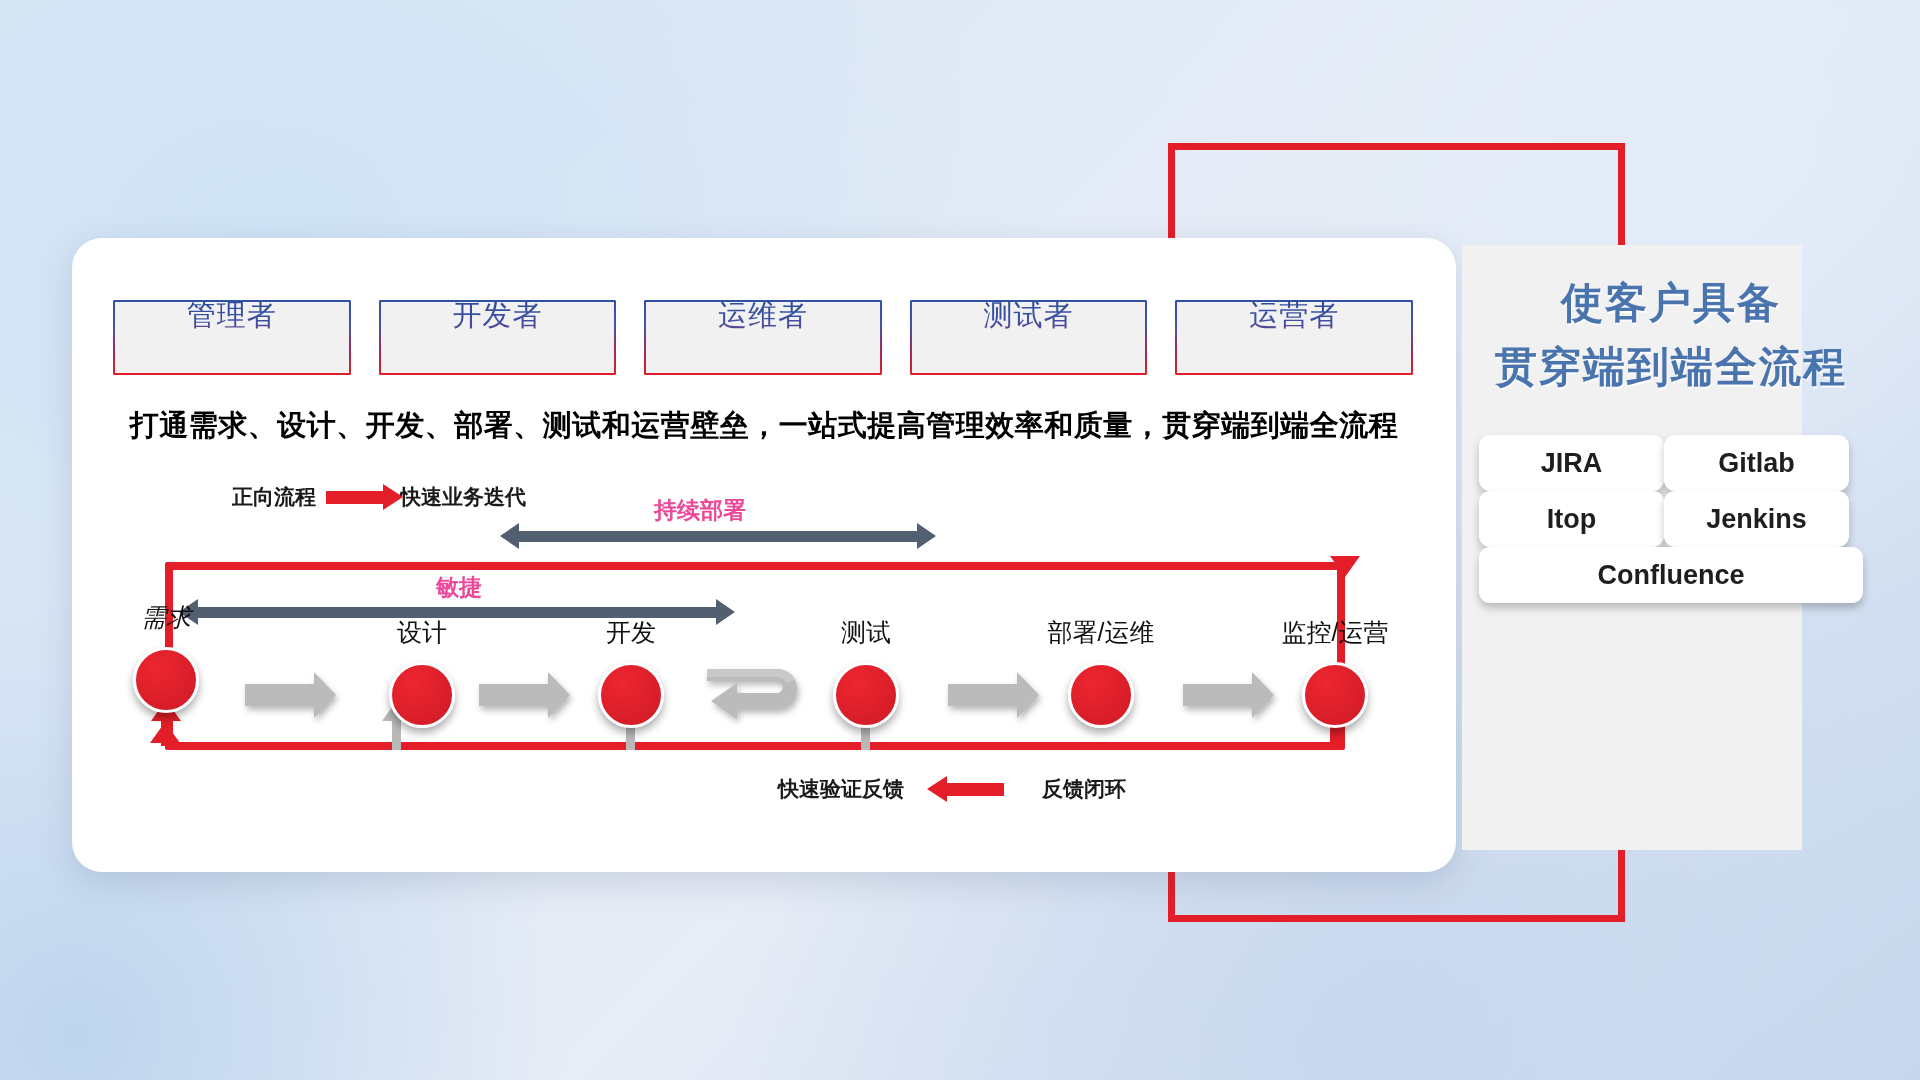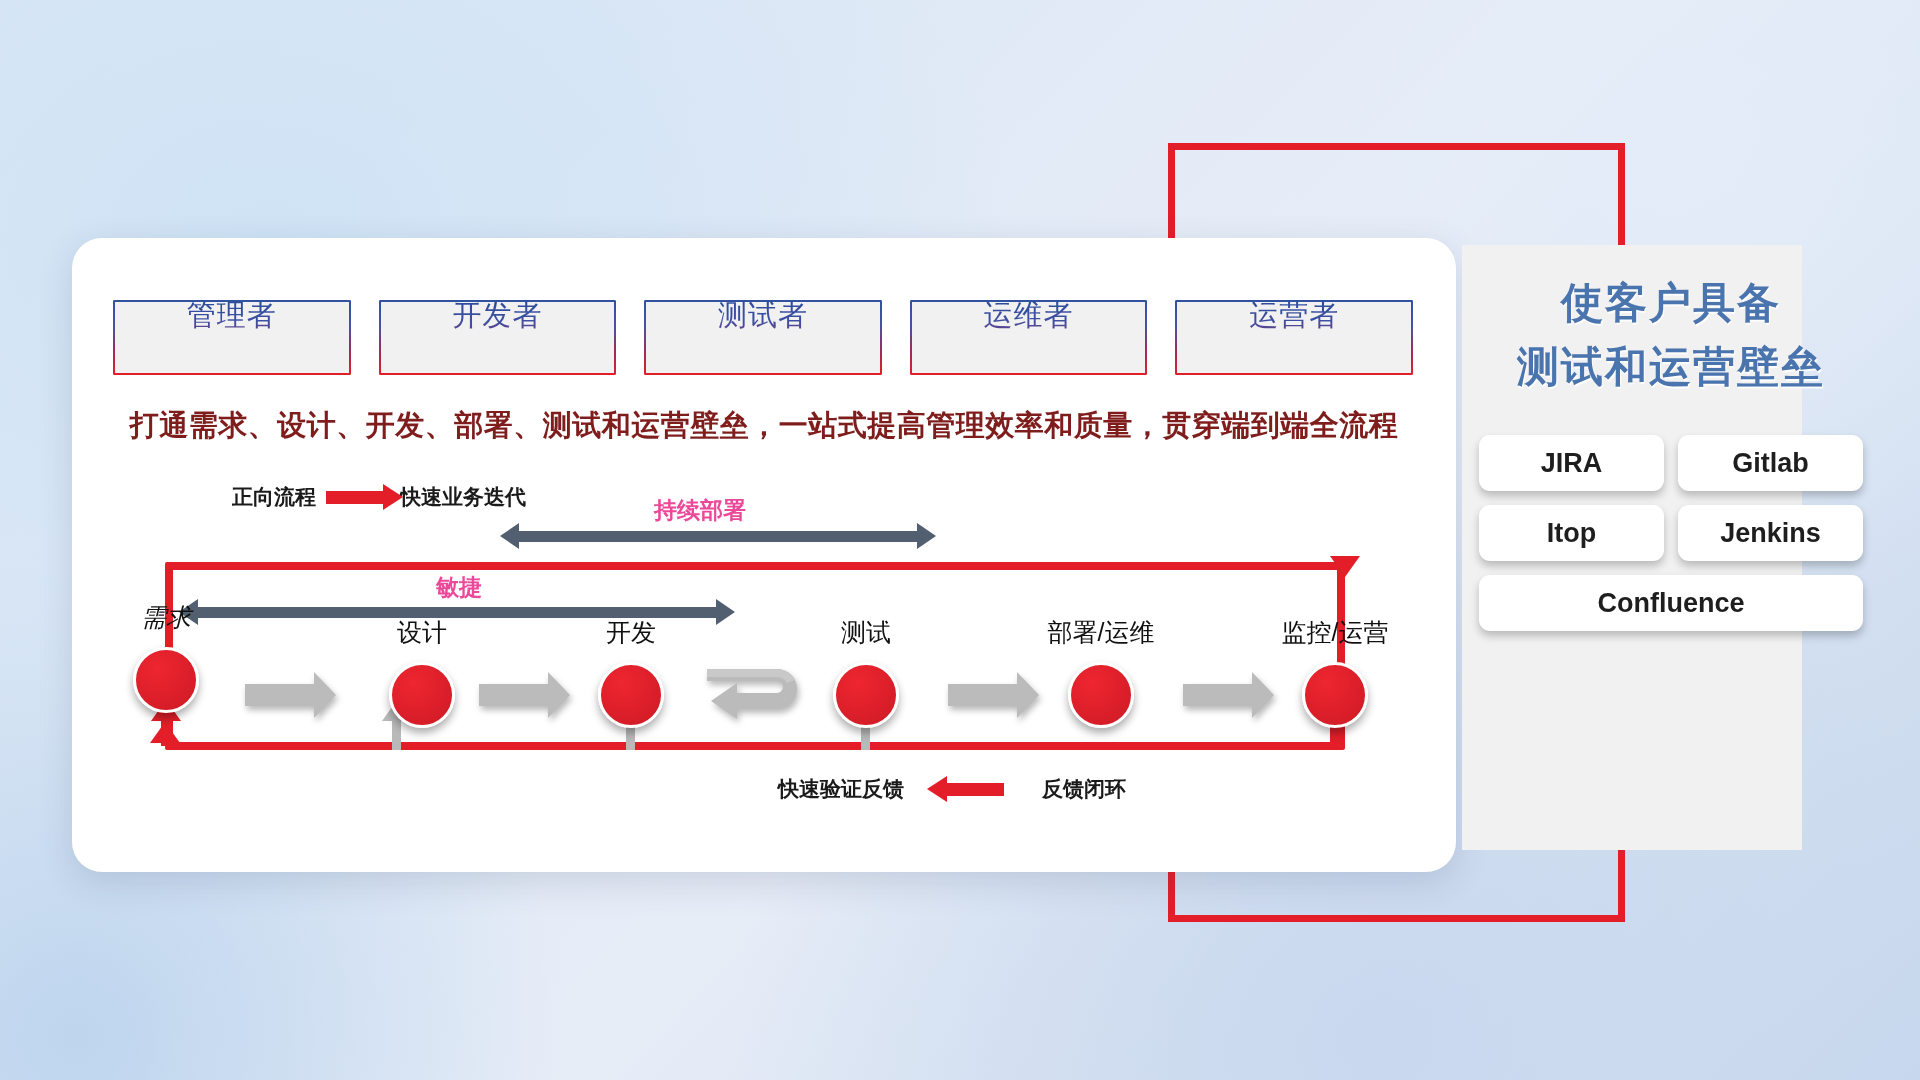--- a/index.html
+++ b/index.html
@@ -46,21 +46,21 @@
   .role-label{
     position:relative;font-size:29px;letter-spacing:1px;font-weight:400;
     background:linear-gradient(180deg,#2b4c9b 0%,#3f4fa3 28%,#9b2a59 62%,#e31e28 100%);
     -webkit-background-clip:text;background-clip:text;color:transparent;
     line-height:1;
   }
 
   
   .desc{
     position:absolute;left:0;top:406px;width:1528px;text-align:center;
-    font-size:29px;font-weight:bold;color:#7f1d1d;letter-spacing:.5px;
+    font-size:29px;font-weight:bold;color:#000000;letter-spacing:.5px;
   }
 
   
   .legend-fwd{position:absolute;left:232px;top:483px;display:flex;align-items:center;gap:10px;}
   .legend-fwd .txt{font-size:21px;font-weight:bold;color:#1a1a1a;}
   .arrow-red-right{
     position:relative;width:58px;height:13px;background:#e31e28;
   }
   .arrow-red-right::after{
     content:"";position:absolute;right:-19px;top:-7px;
@@ -139,21 +139,21 @@
     background:#f1f1f1;
   }
   .panel-title{
     position:absolute;left:0;width:418px;text-align:center;
     color:#4a74ad;font-weight:bold;letter-spacing:2px;
     text-shadow:1px 2px 1px rgba(255,255,255,.9);
   }
   .panel-title.l1{top:30px;font-size:42px;}
   .panel-title.l2{top:94px;font-size:42px;}
   .tools{position:absolute;left:17px;top:190px;width:384px;
-         display:flex;flex-wrap:wrap;gap:14px;}
+         display:flex;flex-wrap:wrap;}
   .tool{
     background:#ffffff;border-radius:11px;height:56px;
     display:flex;align-items:center;justify-content:center;
     font-size:27px;font-weight:bold;color:#1e1e1e;
     box-shadow:0 5px 8px rgba(0,0,0,.23);
     width:185px;
   }
   .tool.wide{width:384px;}
 </style>
 </head>
@@ -166,24 +166,24 @@
   <div class="card"></div>
 
   <div class="roles">
     <div class="role">
       <span class="role-label">管理者</span>
     </div>
     <div class="role">
       <span class="role-label">开发者</span>
     </div>
     <div class="role">
+      <span class="role-label">运维者</span>
+    </div>
+    <div class="role">
       <span class="role-label">测试者</span>
-    </div>
-    <div class="role">
-      <span class="role-label">运维者</span>
     </div>
     <div class="role">
       <span class="role-label">运营者</span>
     </div>
   </div>
 
   <div class="desc">打通需求、设计、开发、部署、测试和运营壁垒，一站式提高管理效率和质量，贯穿端到端全流程</div>
 
   <div class="legend-fwd">
     <span class="txt">正向流程</span>
@@ -248,21 +248,21 @@
   </div>
 
   <div class="legend-fb">
     <span class="txt">快速验证反馈</span>
     <span class="arrow-red-left"></span>
     <span class="txt" style="margin-left:16px">反馈闭环</span>
   </div>
 
   <div class="panel">
     <div class="panel-title l1">使客户具备</div>
-    <div class="panel-title l2">测试和运营壁垒</div>
+    <div class="panel-title l2">贯穿端到端全流程</div>
     <div class="tools">
       <div class="tool">
         <span>JIRA</span>
       </div>
       <div class="tool">
         <span>Gitlab</span>
       </div>
       <div class="tool">
         <span>Itop</span>
       </div>

